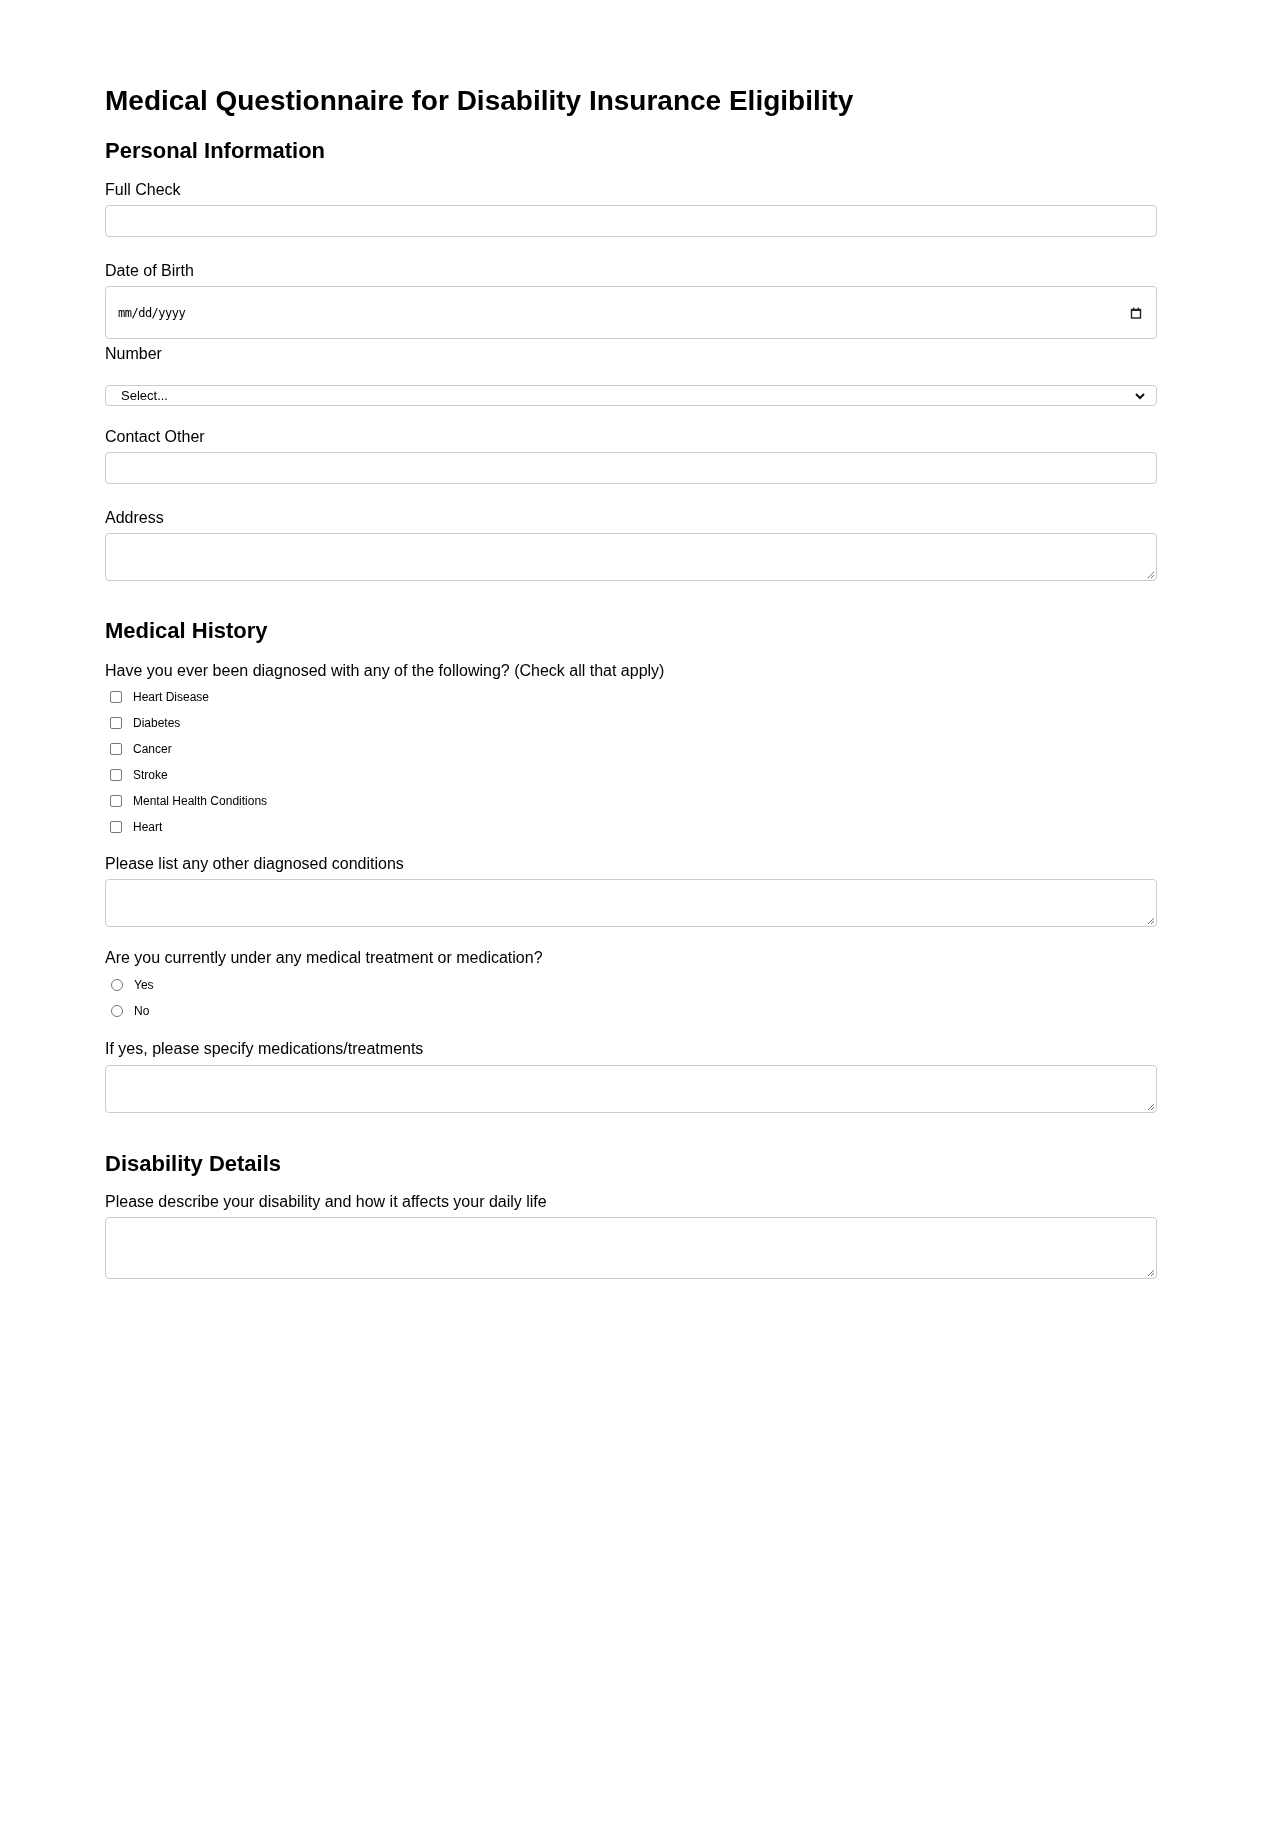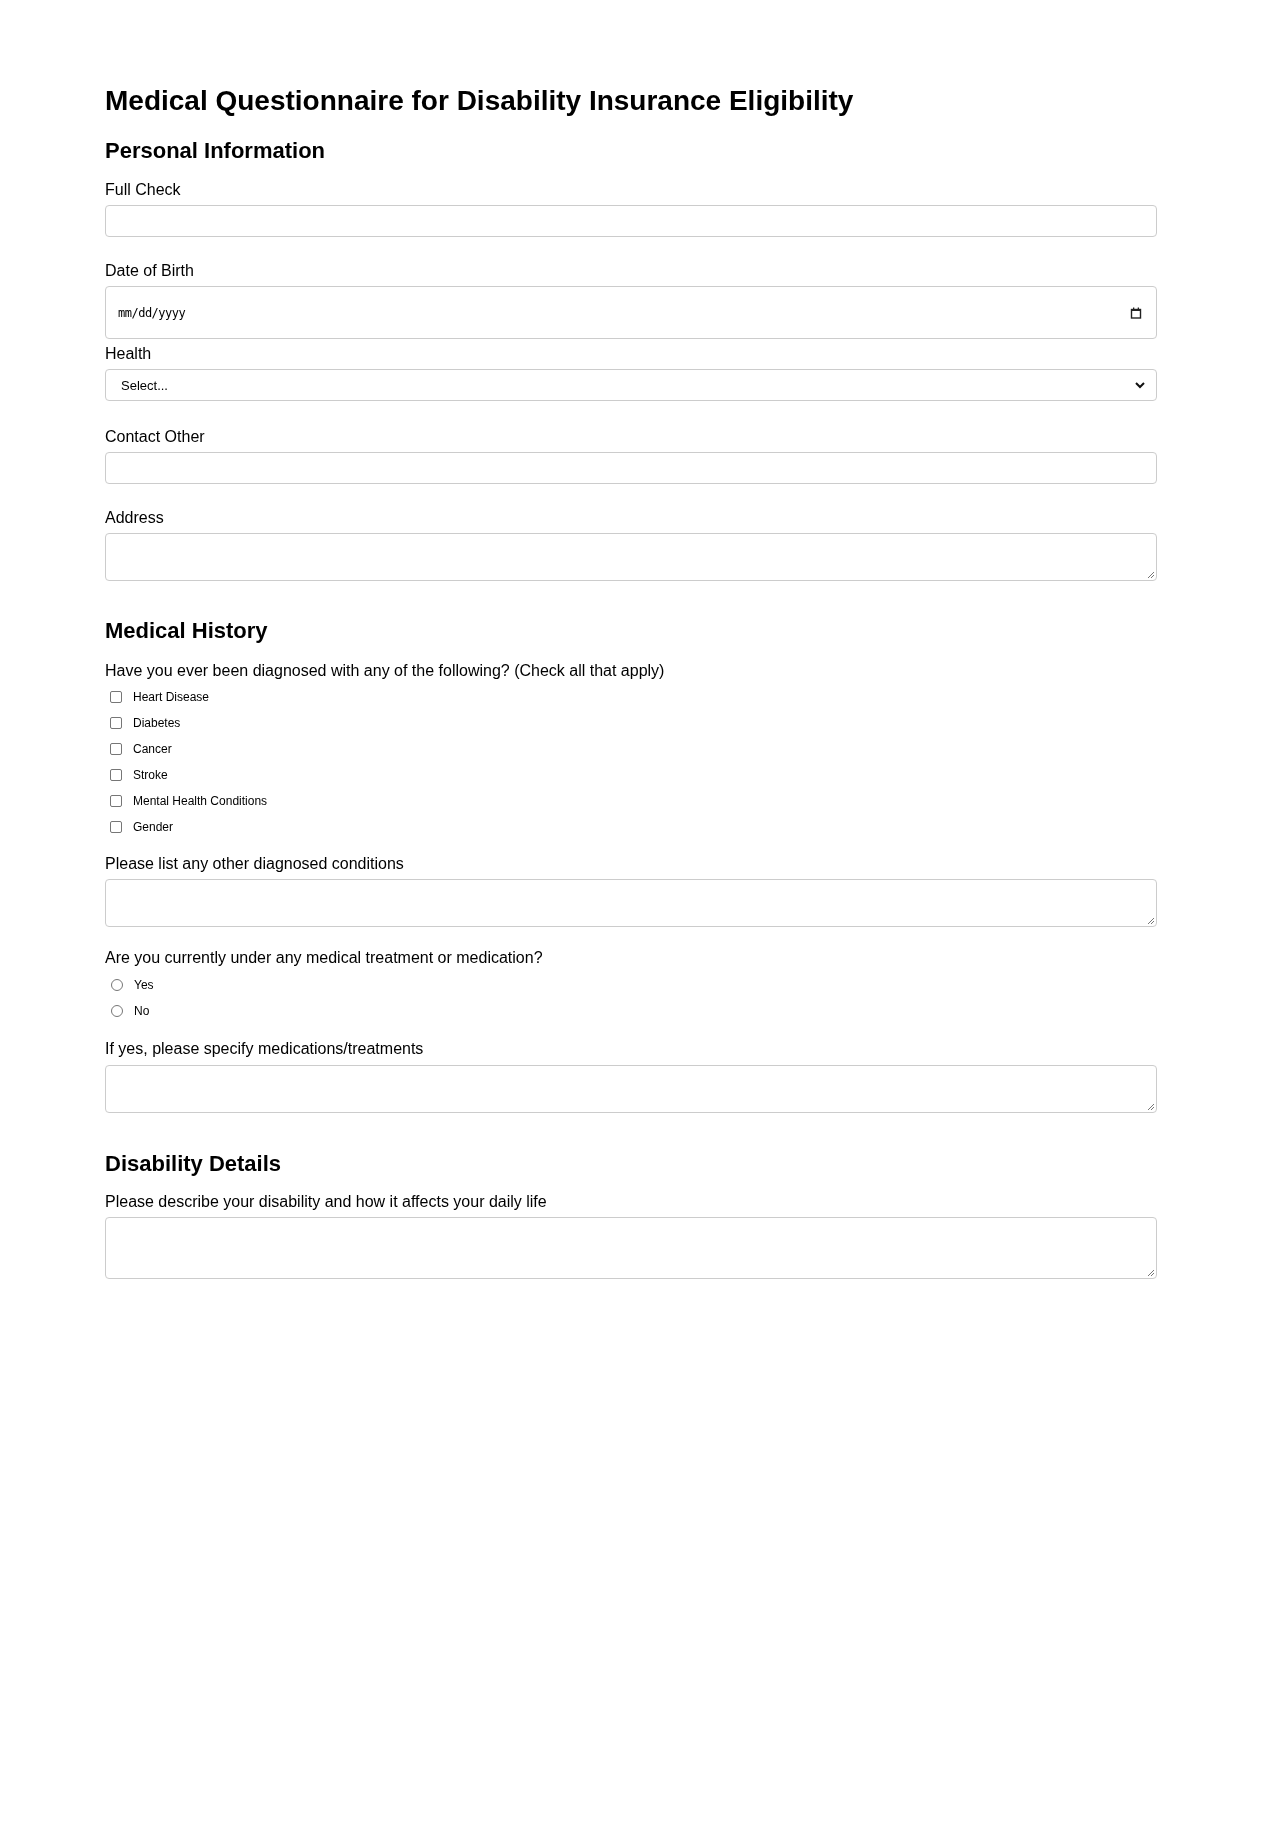--- a/index.html
+++ b/index.html
@@ -42,22 +42,22 @@
 <div class="abs field" style="top:286px; height:53px;">
   <span class="field-text mono" style="left:12px;">mm/dd/yyyy</span>
   <svg class="cal-icon" viewBox="0 0 12 12">
     <rect x="1.5" y="2.5" width="9" height="8.5" fill="none" stroke="#222" stroke-width="1.4"></rect>
     <rect x="1.5" y="2" width="9" height="2" fill="#222"></rect>
     <rect x="3" y="0.5" width="1.3" height="2" fill="#222"></rect>
     <rect x="7.7" y="0.5" width="1.3" height="2" fill="#222"></rect>
   </svg>
 </div>
 
-<div class="abs label" style="top:345px;">Health</div>
-<div class="abs field" style="top:369px; height:32px;">
+<div class="abs label" style="top:345px;">Number</div>
+<div class="abs field" style="top:385px; height:21px;">
   <span class="field-text" style="left:15px;">Select...</span>
   <svg class="chev-icon" viewBox="0 0 12 12">
     <polyline points="2,4 6,8 10,4" fill="none" stroke="#111" stroke-width="2"></polyline>
   </svg>
 </div>
 
 <div class="abs label" style="top:428px;">Contact Other</div>
 <div class="abs field" style="top:452px; height:32px;"></div>
 
 <div class="abs label" style="top:509px;">Address</div>
@@ -87,21 +87,21 @@
 <div class="abs opt-row" style="top:764px;">
   <span class="cbox"></span>
   <span class="opt-label">Stroke</span>
 </div>
 <div class="abs opt-row" style="top:790px;">
   <span class="cbox"></span>
   <span class="opt-label">Mental Health Conditions</span>
 </div>
 <div class="abs opt-row" style="top:816px;">
   <span class="cbox"></span>
-  <span class="opt-label">Gender</span>
+  <span class="opt-label">Heart</span>
 </div>
 
 <div class="abs label" style="top:855px;">Please list any other diagnosed conditions</div>
 <div class="abs field" style="top:879px; height:48px;">
   <svg class="grip-icon" viewBox="0 0 9 9">
     <line x1="8" y1="2" x2="2" y2="8" stroke="#777" stroke-width="1"></line>
     <line x1="8" y1="5" x2="5" y2="8" stroke="#777" stroke-width="1"></line>
   </svg>
 </div>
 

